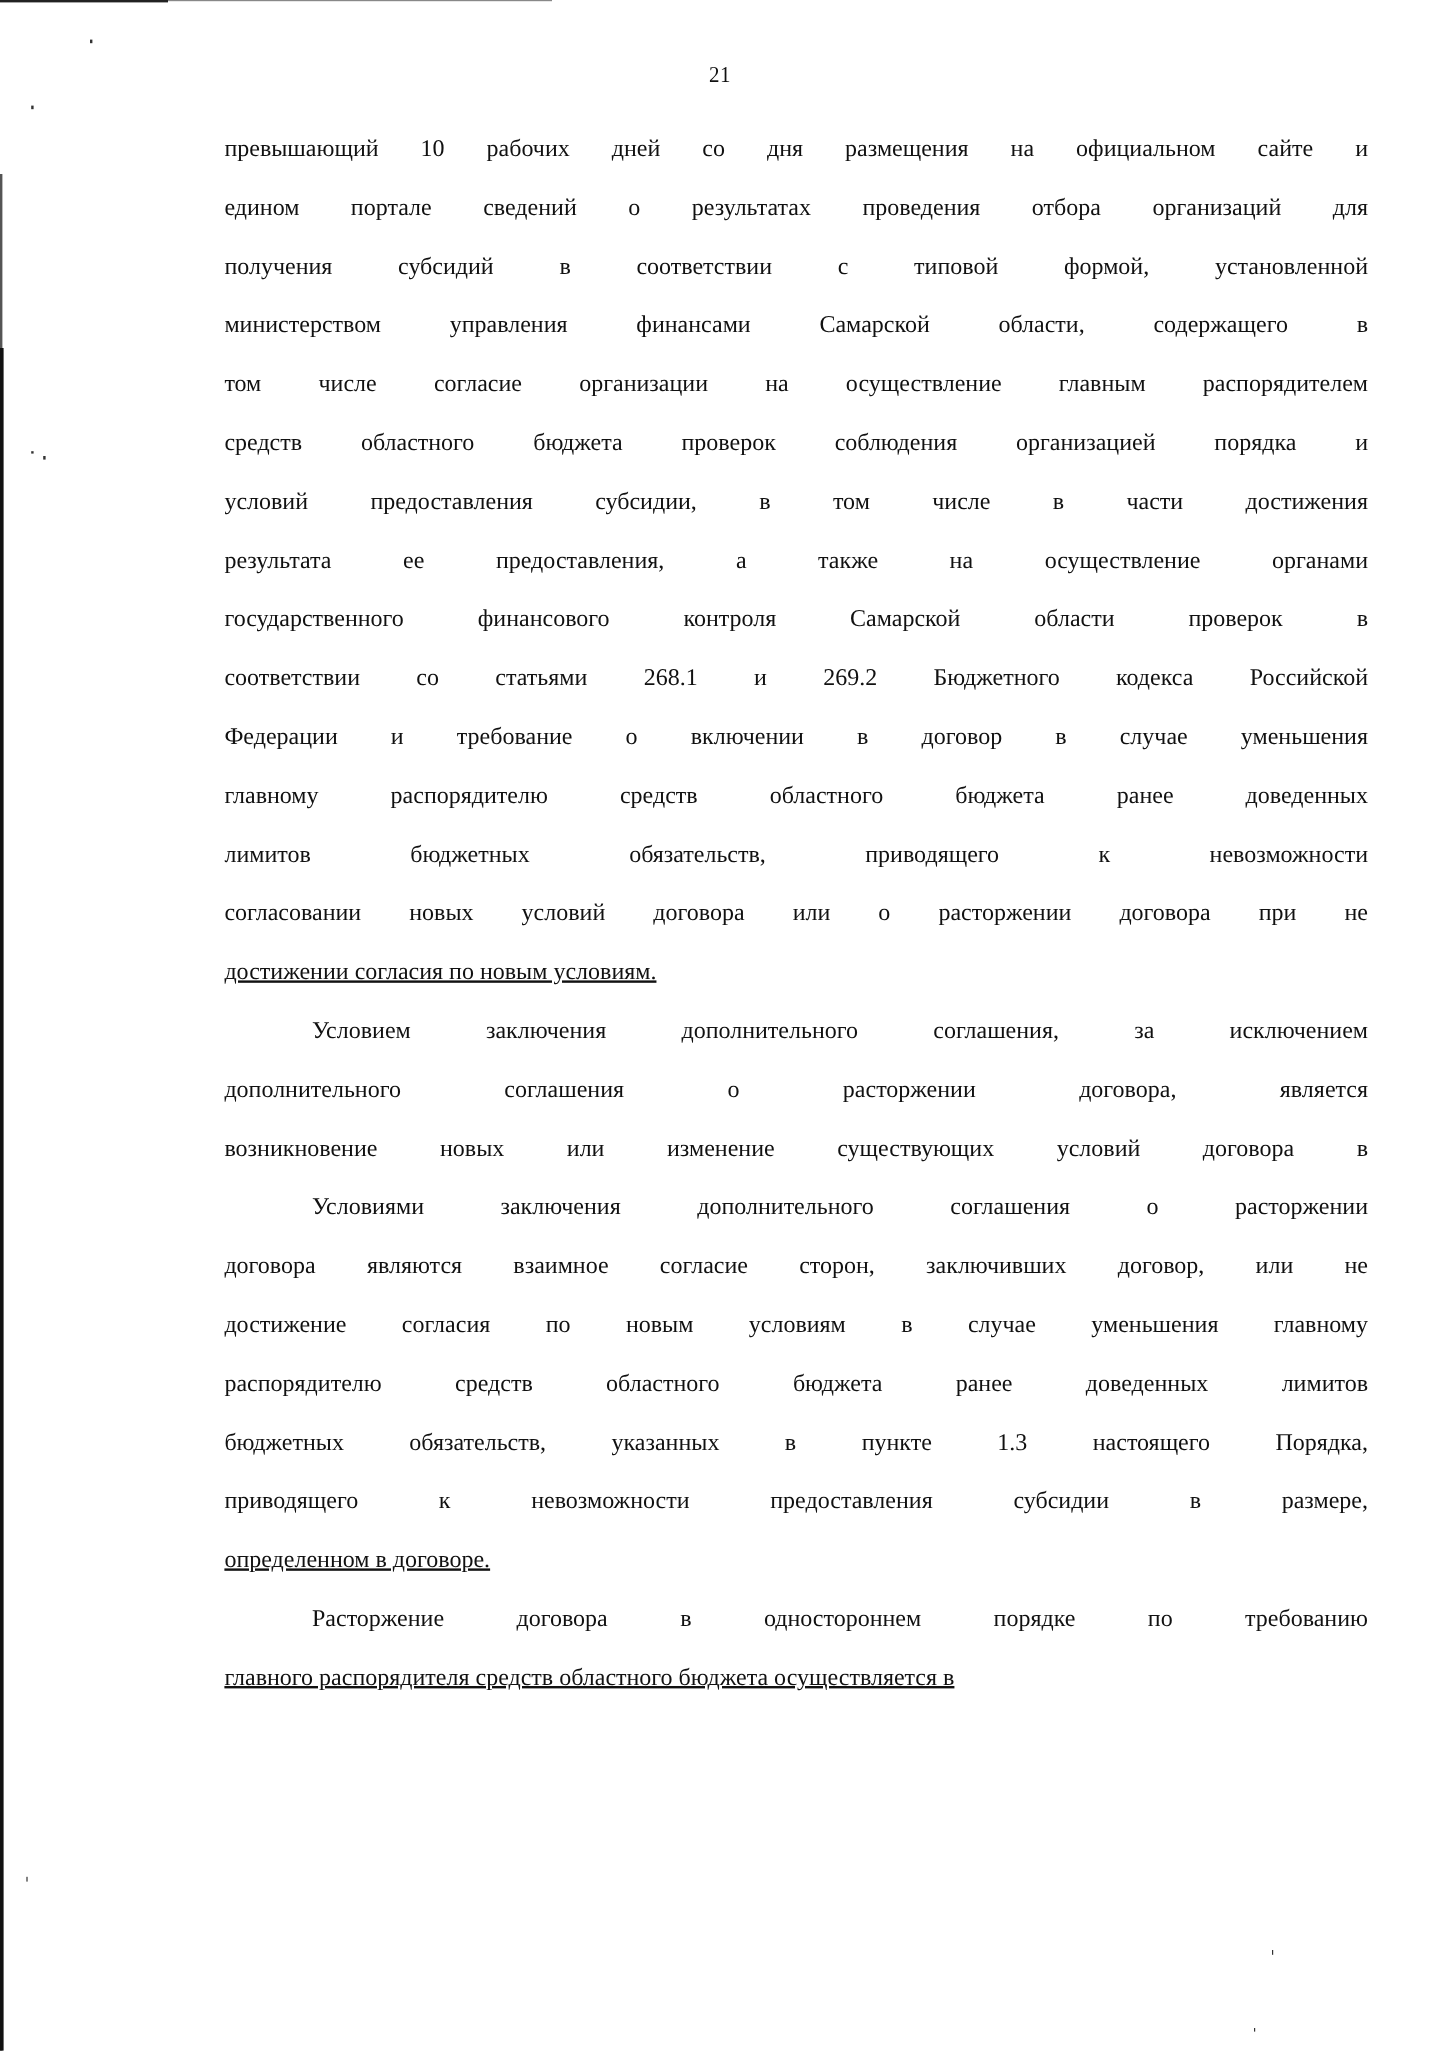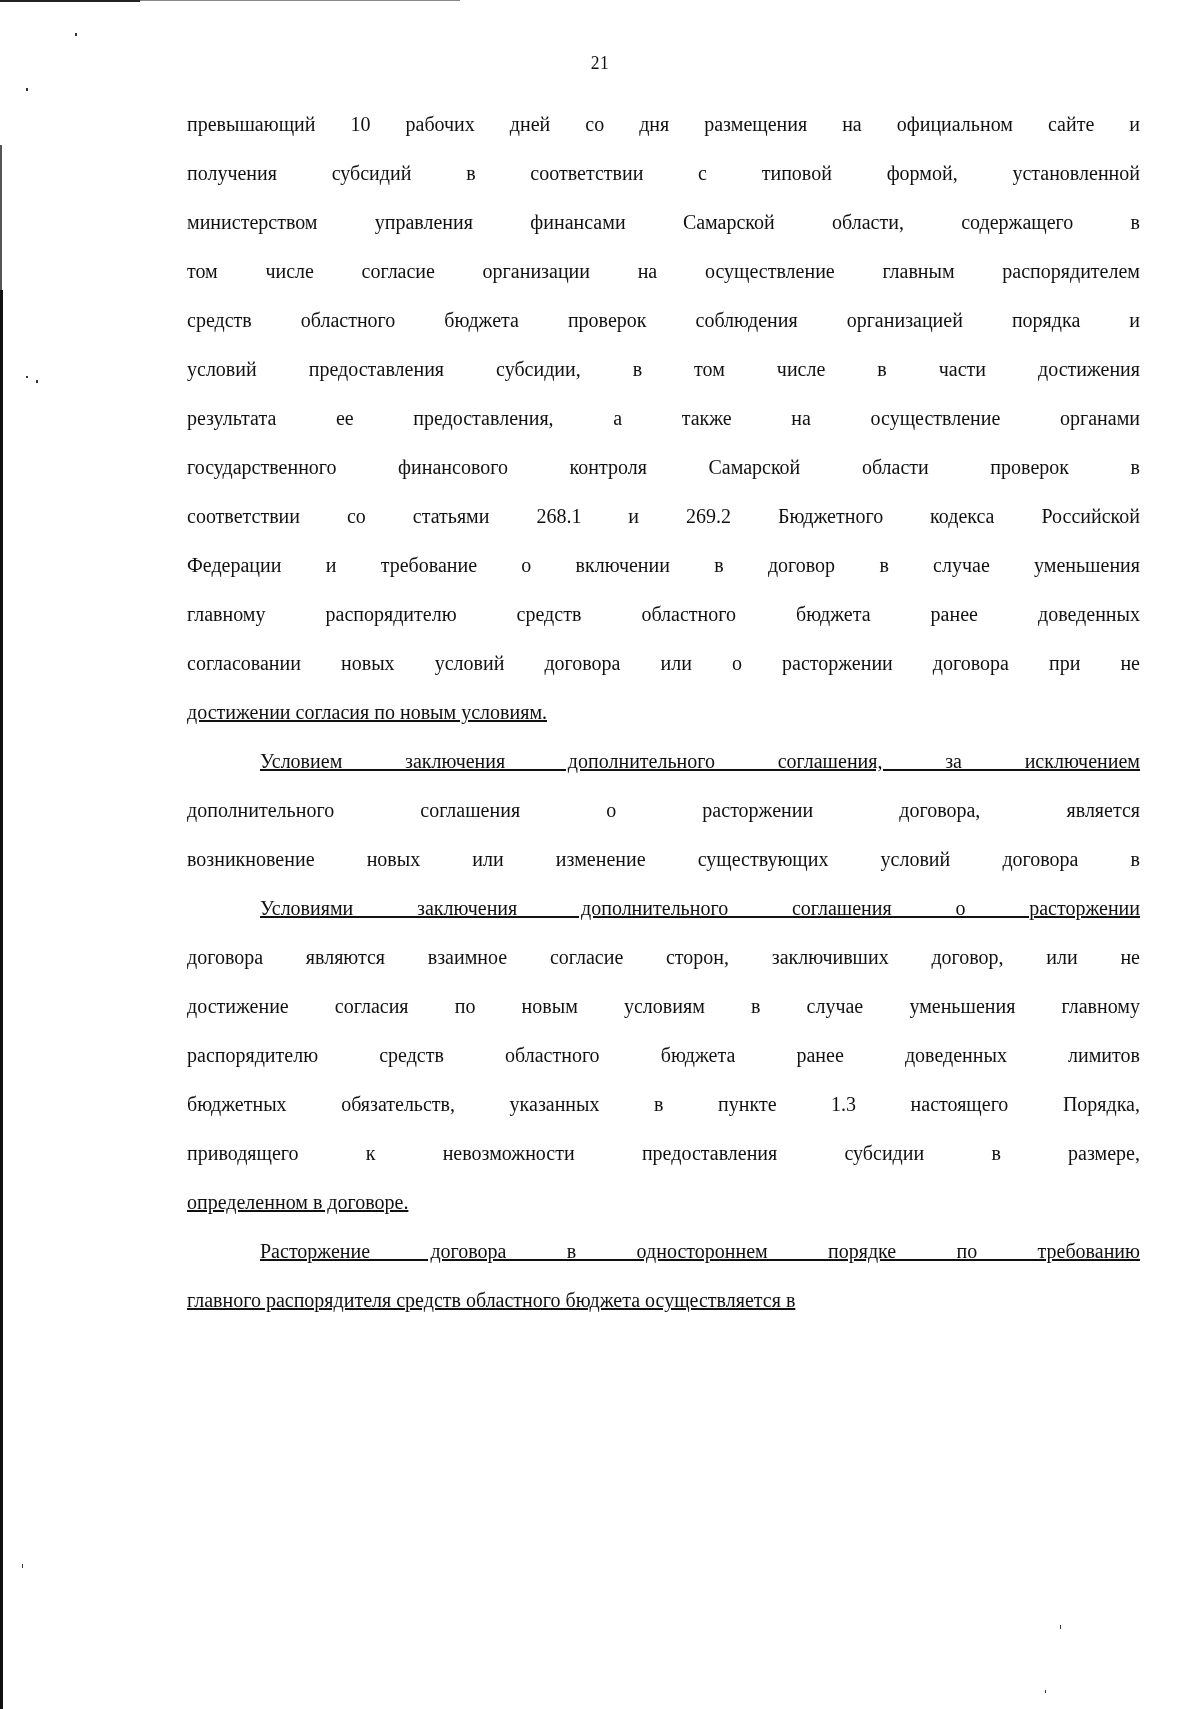--- a/index.html
+++ b/index.html
@@ -74,21 +74,20 @@
       text-align-last: justify;
       white-space: nowrap;
       height: 49px;
     }
     .line.last {
       text-align-last: left;
       text-decoration: underline;
     }
     .line.indent {
       padding-left: 73px;
-      text-decoration: underline;
     }
   </style>
 </head>
 <body>
 
 <div class="scan-edge-top"></div>
 <div class="scan-edge-top-light"></div>
 <div class="scan-edge-left"></div>
 <div class="scan-edge-left-dark"></div>
 
@@ -98,30 +97,32 @@
 <div class="speck" style="left:26px;top:376px;height:2px;"></div>
 <div class="speck" style="left:22px;top:1564px;height:4px;width:1px;"></div>
 <div class="speck" style="left:1060px;top:1625px;width:1px;height:4px;"></div>
 <div class="speck" style="left:1045px;top:1690px;width:1px;height:3px;"></div>
 
 <div class="page-number">21</div>
 
 <div class="page-body" id="page-body">
     <div class="paragraph">
       <span class="line">превышающий 10 рабочих дней со дня размещения на официальном сайте и</span>
+      <span class="line">едином портале сведений о результатах проведения отбора организаций для</span>
       <span class="line">получения субсидий в соответствии с типовой формой, установленной</span>
       <span class="line">министерством управления финансами Самарской области, содержащего в</span>
       <span class="line">том числе согласие организации на осуществление главным распорядителем</span>
       <span class="line">средств областного бюджета проверок соблюдения организацией порядка и</span>
       <span class="line">условий предоставления субсидии, в том числе в части достижения</span>
       <span class="line">результата ее предоставления, а также на осуществление органами</span>
       <span class="line">государственного финансового контроля Самарской области проверок в</span>
       <span class="line">соответствии со статьями 268.1 и 269.2 Бюджетного кодекса Российской</span>
       <span class="line">Федерации и требование о включении в договор в случае уменьшения</span>
       <span class="line">главному распорядителю средств областного бюджета ранее доведенных</span>
+      <span class="line">лимитов бюджетных обязательств, приводящего к невозможности</span>
       <span class="line">согласовании новых условий договора или о расторжении договора при не</span>
       <span class="line last">достижении согласия по новым условиям.</span>
     </div>
     <div class="paragraph">
       <span class="line indent">Условием заключения дополнительного соглашения, за исключением</span>
       <span class="line">дополнительного соглашения о расторжении договора, является</span>
       <span class="line">возникновение новых или изменение существующих условий договора в</span>
     </div>
     <div class="paragraph">
       <span class="line indent">Условиями заключения дополнительного соглашения о расторжении</span>

